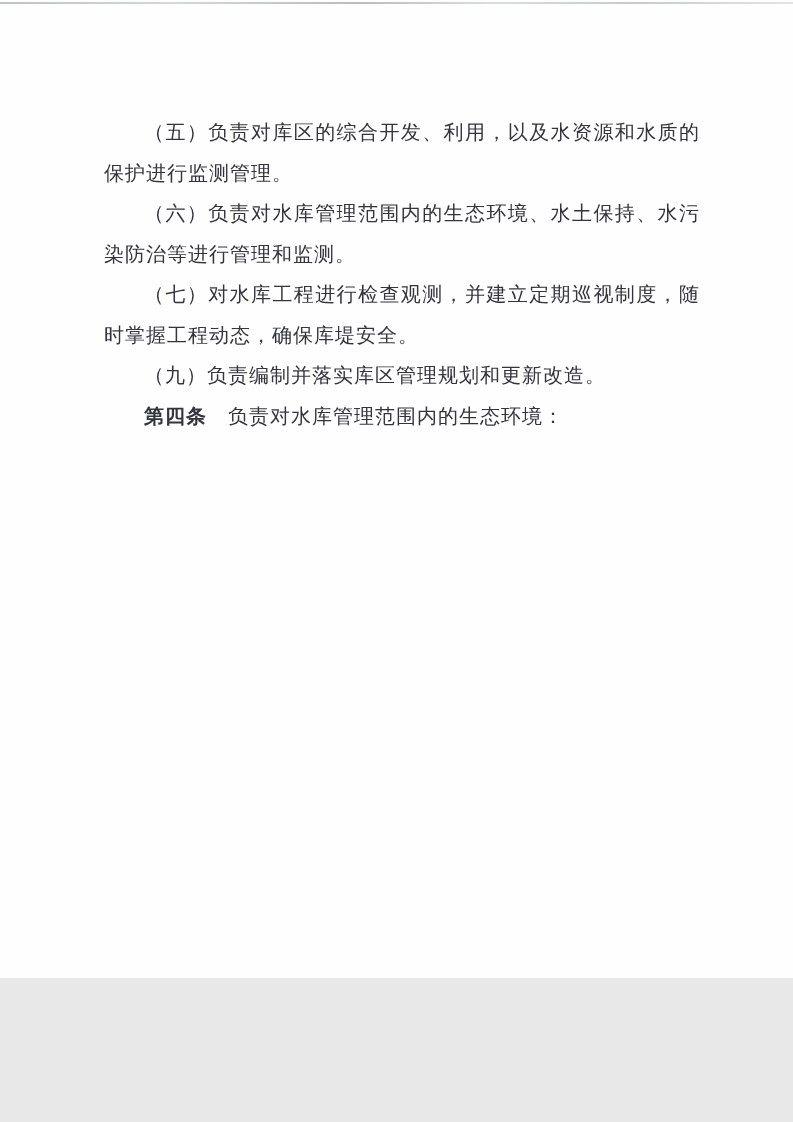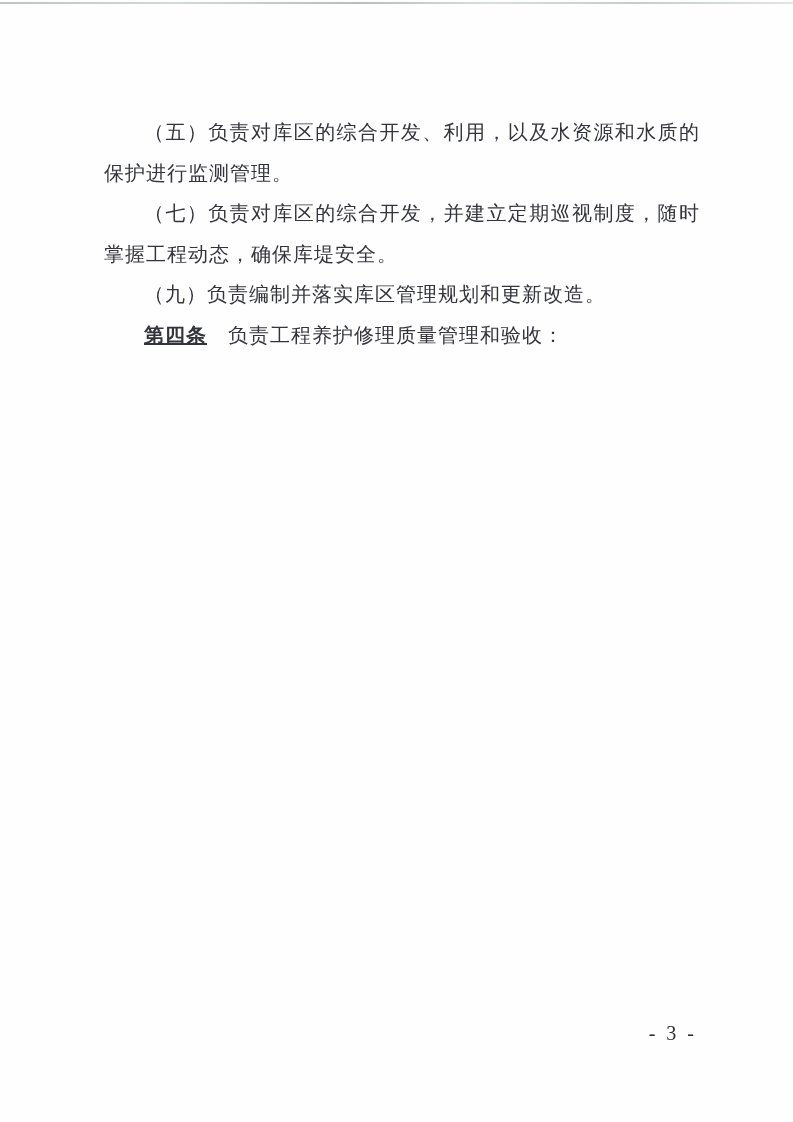--- a/index.html
+++ b/index.html
@@ -3,21 +3,21 @@
 <meta charset="utf-8">
 <style>
   html, body {
     margin: 0;
     padding: 0;
     background: #e8e8e8;
   }
   .page {
     position: relative;
     width: 793px;
-    height: 1122px;
+    height: 978px;
     margin: 0 auto;
     background: #fefefe;
     overflow: hidden;
     font-family: "Liberation Serif", serif;
     color: #33343c;
   }
   .scan-line {
     position: absolute;
     top: 2px;
     left: 0;
@@ -40,40 +40,40 @@
     line-height: 40.5px;
     letter-spacing: 1px;
     text-indent: 2em;
     text-align: justify;
     text-justify: inter-character;
     word-break: break-all;
   }
   .article-label {
     font-weight: bold;
     font-family: "Liberation Sans", sans-serif;
-    text-decoration: underline;
   }
   .page-number {
     position: absolute;
     top: 1022px;
     right: 96px;
     font-size: 20px;
     letter-spacing: 3px;
     color: #2e2f36;
   }
 </style>
 </head>
 <body>
 
 <div class="page">
   <div class="scan-line"></div>
 
   <main class="content">
     <p>（五）负责对库区的综合开发、利用，以及水资源和水质的保护进行监测管理。</p>
-    <p>（七）负责对库区的综合开发，并建立定期巡视制度，随时掌握工程动态，确保库堤安全。</p>
+    <p>（六）负责对水库管理范围内的生态环境、水土保持、水污染防治等进行管理和监测。</p>
+    <p>（七）对水库工程进行检查观测，并建立定期巡视制度，随时掌握工程动态，确保库堤安全。</p>
     <p>（九）负责编制并落实库区管理规划和更新改造。</p>
 
-    <p><span class="article-label">第四条</span><span>　负责工程养护修理质量管理和验收：</span></p>
+    <p><span class="article-label">第四条</span><span>　负责对水库管理范围内的生态环境：</span></p>
 
   </main>
 
   <div class="page-number">- 3 -</div>
 </div>
 
 </body></html>

